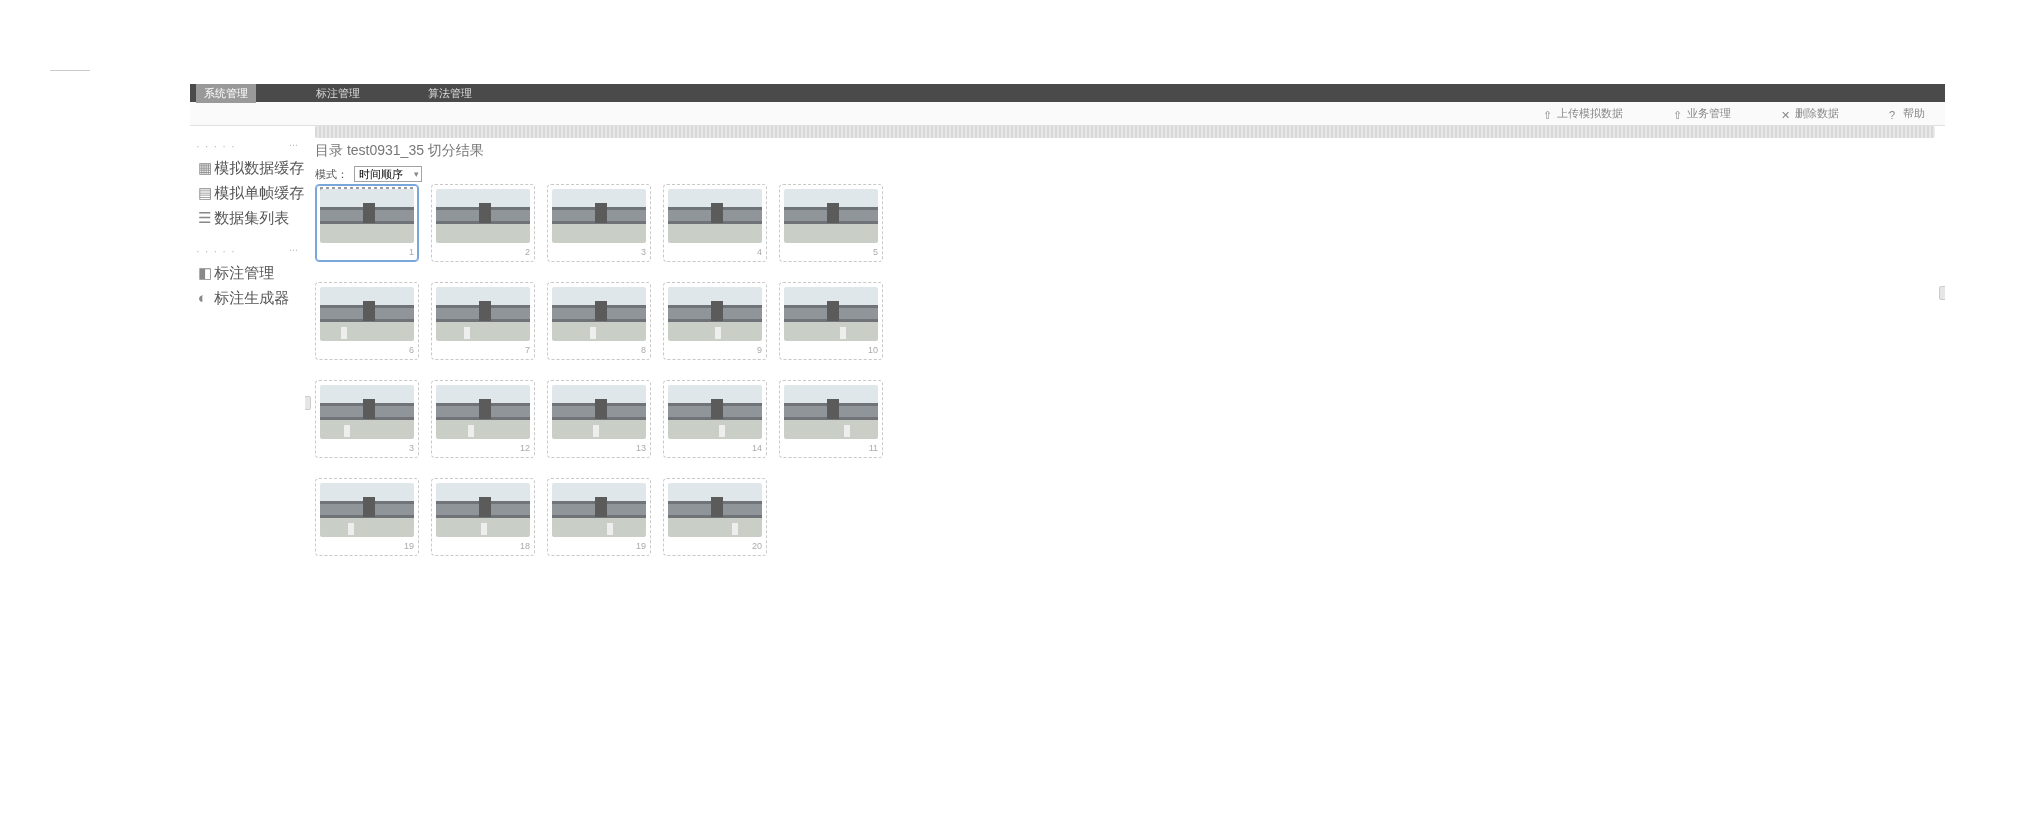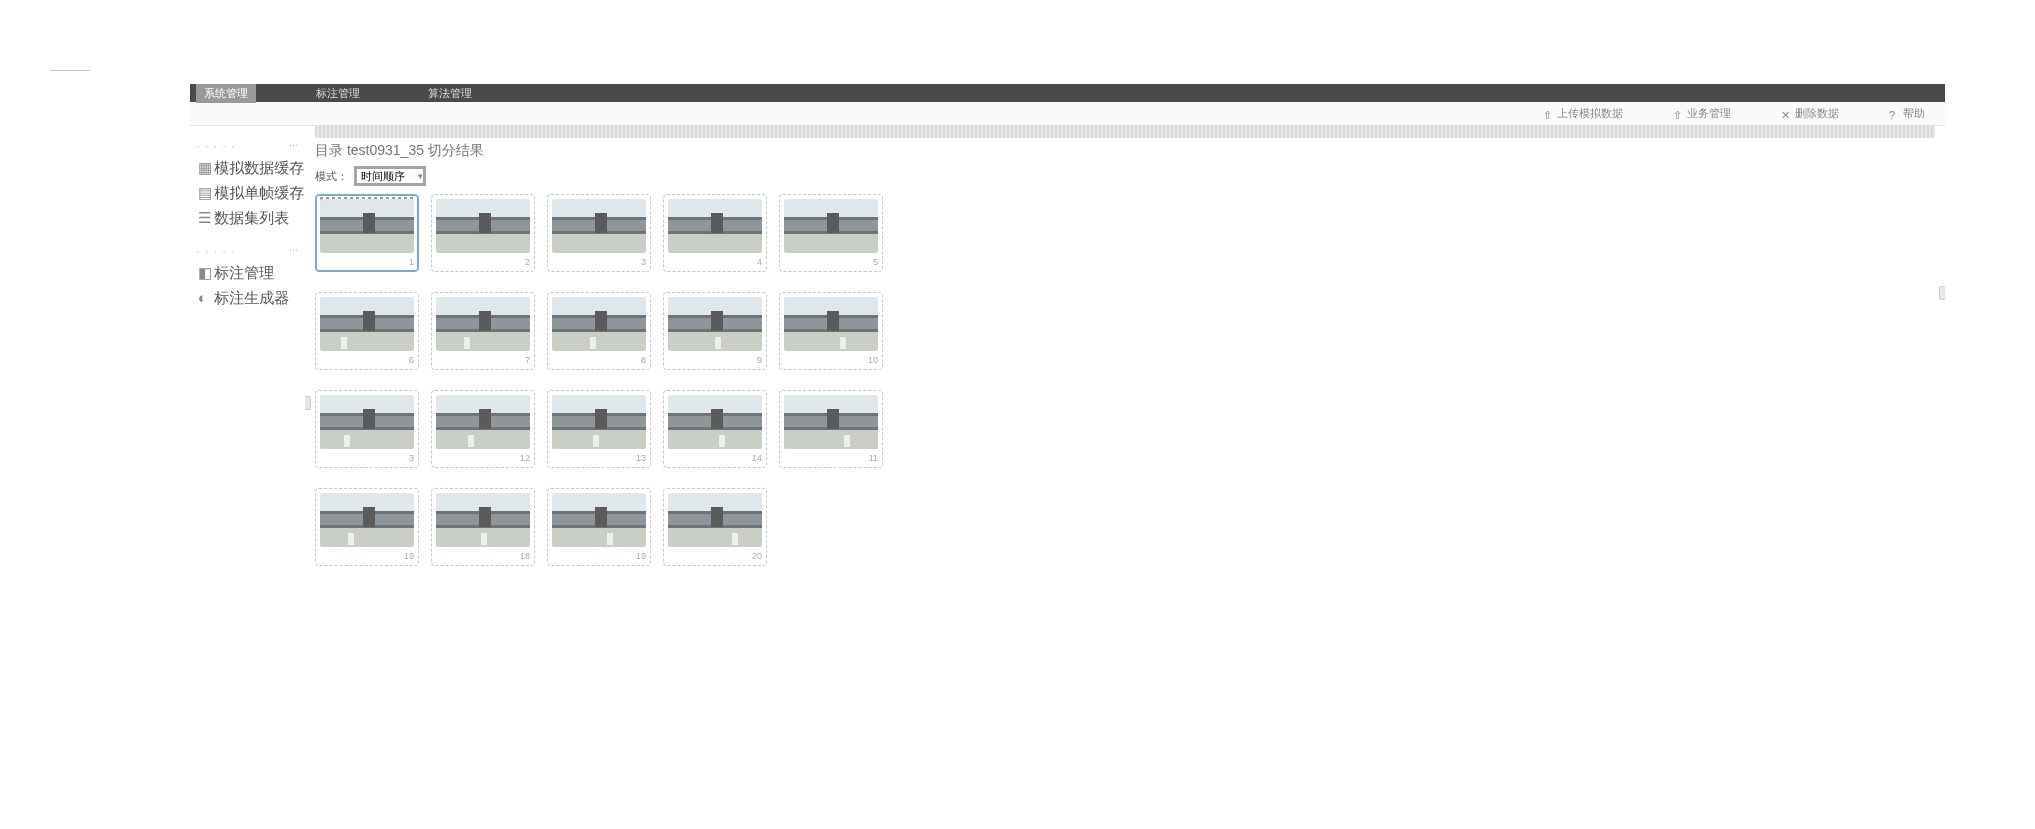--- a/index.html
+++ b/index.html
@@ -29,22 +29,22 @@
 .sidebar { width: 115px; padding: 8px 6px; background: #fff; }
 .side-group-label { font-size: 11px; color: #bbb; margin: 6px 0 4px; letter-spacing: 1px; }
 .side-group-label .collapse-icon { float: right; color: #aaa; font-size: 9px; }
 .side-item { font-size: 15px; color: #555; padding: 3px 2px; cursor: pointer; white-space: nowrap; }
 .side-item .icon { display: inline-block; width: 10px; margin-right: 2px; color: #888; }
 
 
 .content { flex: 1; padding: 0 10px 10px 10px; position: relative; overflow: hidden; }
 .grey-strip { height: 12px; background: repeating-linear-gradient(90deg,#d8d8d8 0,#d8d8d8 2px,#e8e8e8 2px,#e8e8e8 4px); margin-bottom: 4px; border-radius: 2px; }
 .page-title { font-size: 14px; color: #777; margin-bottom: 6px; }
-.filter-row { display: flex; align-items: center; gap: 6px; margin-bottom: 8px; font-size: 11px; color: #555; }
-.filter-row select { font-size: 11px; border: 3px solid #a3a3a3; padding: 1px 18px 1px 4px; background: #fff; appearance: none; }
+.filter-row { display: flex; align-items: center; gap: 6px; margin-bottom: 2px; font-size: 11px; color: #555; }
+.filter-row select { font-size: 11px; border: 1px solid #a3a3a3; padding: 1px 18px 1px 4px; background: #fff; appearance: none; }
 .filter-row .caret { color: #888; font-size: 9px; margin-left: -14px; pointer-events: none; }
 
 .grid { display: flex; flex-direction: column; gap: 20px; }
 .row { display: flex; gap: 12px; }
 
 .thumb { width: 104px; border: 1px dashed #c8c8c8; border-radius: 4px; padding: 4px 4px 2px; background: #fff; position: relative; }
 .thumb.selected { border: 1px solid #7aa7d9; box-shadow: 0 0 0 1px #7aa7d9 inset; }
 .thumb.selected::before { content: ""; position: absolute; left: 4px; right: 4px; top: 2px; height: 4px; background: repeating-linear-gradient(90deg,#9c9c9c 0,#9c9c9c 3px,transparent 3px,transparent 6px); }
 .thumb-img { width: 100%; height: 54px; border-radius: 2px; overflow: hidden; }
 .thumb-caption { height: 16px; display: flex; justify-content: flex-end; align-items: center; font-size: 9px; color: #aaa; padding-top: 2px; }

